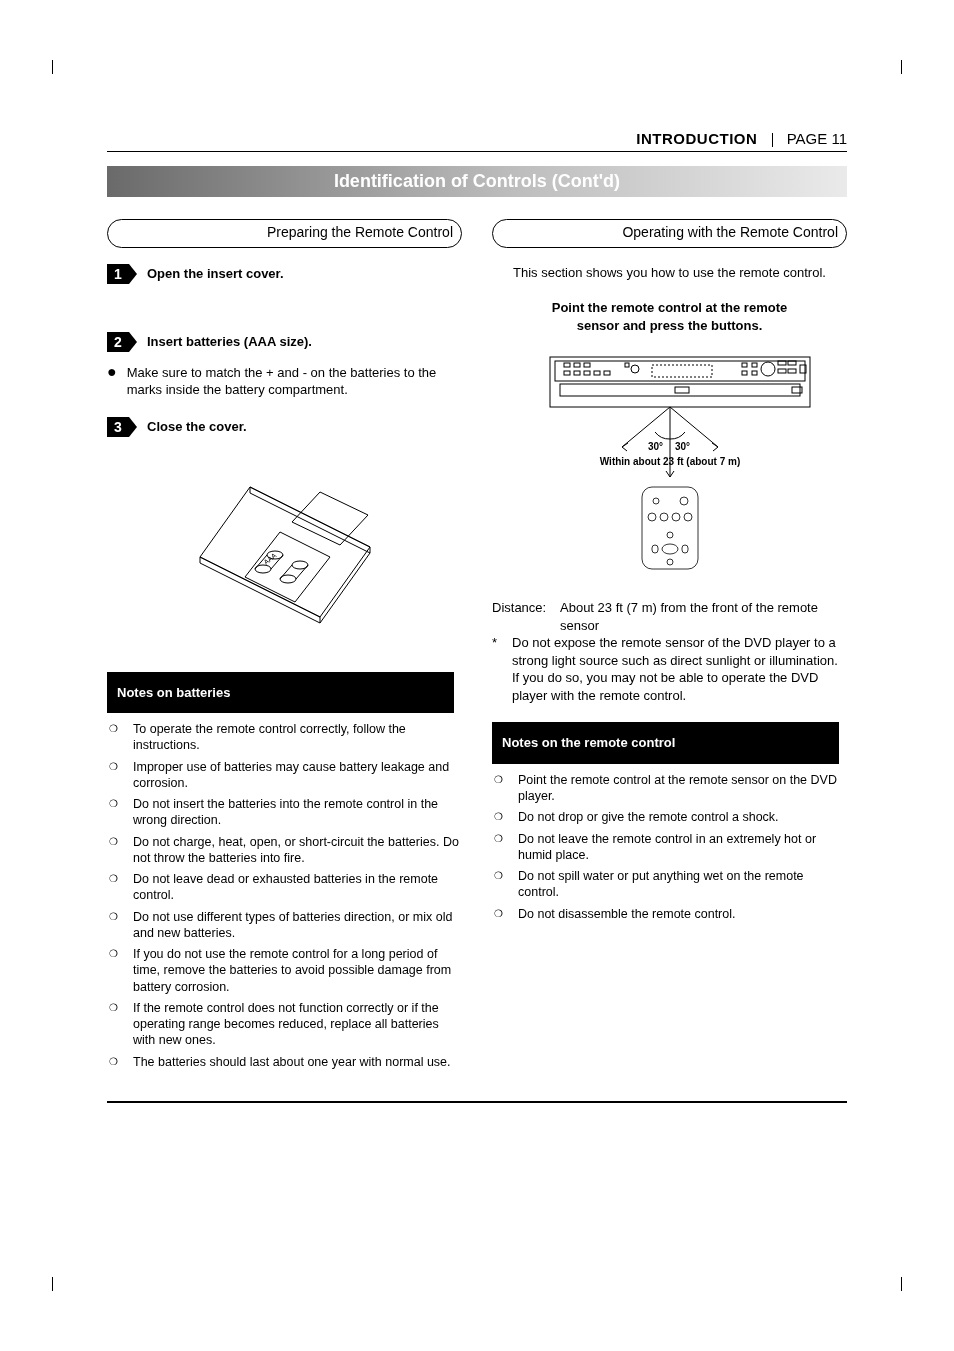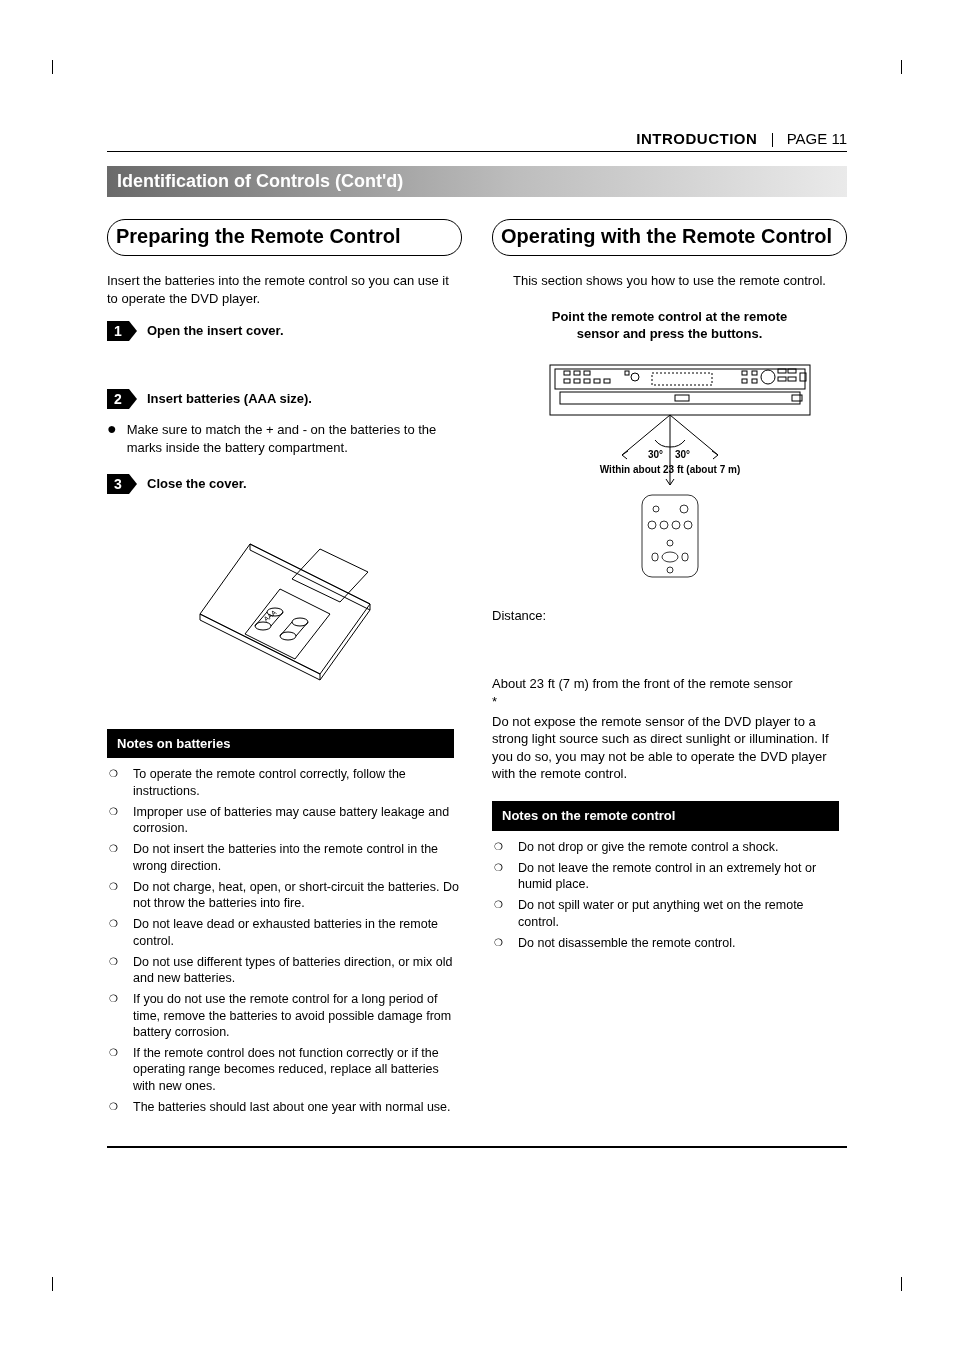--- a/index.html
+++ b/index.html
@@ -50,39 +50,40 @@
     vertical-align: middle;
   }
 
   .titlebar {
     background: linear-gradient(to right, #6a6a6a 0%, #bdbdbd 55%, #eaeaea 100%);
     color: #fff;
     font-weight: bold;
     font-size: 18px;
     padding: 5px 10px;
     margin-bottom: 22px;
+    text-align: center;
   }
 
   .cols {
     display: flex;
     gap: 30px;
   }
   .col {
     flex: 1 1 0;
     min-width: 0;
     font-size: 13px;
     line-height: 1.35;
   }
 
   .capsule {
     border: 1.5px solid #000;
     border-radius: 18px;
-    text-align: left;
-    font-weight: bold;
-    font-size: 20px;
+    text-align: right;
+    font-weight: normal;
+    font-size: 14px;
     padding: 3px 8px 5px;
     margin-bottom: 16px;
   }
 
   .intro-text { margin-bottom: 14px; }
 
   .step {
     display: flex;
     align-items: flex-start;
     margin-bottom: 12px;
@@ -123,21 +124,21 @@
   .bullet .txt { flex: 1; }
 
   .draw-wrap { text-align: center; margin: 20px 0 40px; }
   .draw-wrap svg { display: inline-block; }
 
   .notesbar {
     background: #000;
     color: #fff;
     font-weight: bold;
     font-size: 13px;
-    padding: 6px 10px;
+    padding: 12px 10px;
     margin-bottom: 8px;
     width: 92%;
   }
 
   ul.nlist {
     list-style: none;
     padding: 0;
     margin: 0 0 0 2px;
     font-size: 12.5px;
   }
@@ -165,21 +166,21 @@
     margin: 0 auto 12px;
   }
 
   .dvd-diagram { text-align: center; margin-bottom: 18px; }
   .dvd-diagram svg { display: inline-block; }
 
   .spec {
     font-size: 13px;
     margin-bottom: 18px;
   }
-  .spec-row { display: flex; flex-direction: column; }
+  .spec-row { display: flex; }
   .spec-label { width: 68px; flex: 0 0 68px; }
   .spec-val { flex: 1; }
   .spec-star .spec-label { width: 20px; flex: 0 0 20px; }
 
   .footer-rule {
     border-top: 2.5px solid #000;
     margin-top: 26px;
   }
 </style>
 </head>
@@ -198,21 +199,20 @@
       <span class="sep"></span>
       <span>PAGE 11</span>
     </div>
 
     <div class="titlebar">Identification of Controls (Cont'd)</div>
 
     <div class="cols">
 
       <div class="col">
         <div class="capsule">Preparing the Remote Control</div>
-        <div class="intro-text">Insert the batteries into the remote control so you can use it to operate the DVD player.</div>
 
         <div class="step">
           <div class="step-badge">
             <div class="box">1</div>
             <div class="tri"></div>
           </div>
           <div class="step-label">Open the insert cover.</div>
         </div>
 
         <div style="height:36px"></div>
@@ -356,20 +356,21 @@
             <div class="spec-val">About 23 ft (7 m) from the front of the remote sensor</div>
           </div>
           <div class="spec-row spec-star">
             <div class="spec-label">*</div>
             <div class="spec-val">Do not expose the remote sensor of the DVD player to a strong light source such as direct sunlight or illumination. If you do so, you may not be able to operate the DVD player with the remote control.</div>
           </div>
         </div>
 
         <div class="notesbar">Notes on the remote control</div>
         <ul class="nlist">
+          <li>Point the remote control at the remote sensor on the DVD player.</li>
           <li>Do not drop or give the remote control a shock.</li>
           <li>Do not leave the remote control in an extremely hot or humid place.</li>
           <li>Do not spill water or put anything wet on the remote control.</li>
           <li>Do not disassemble the remote control.</li>
         </ul>
       </div>
 
     </div>
 
     <div class="footer-rule"></div>

